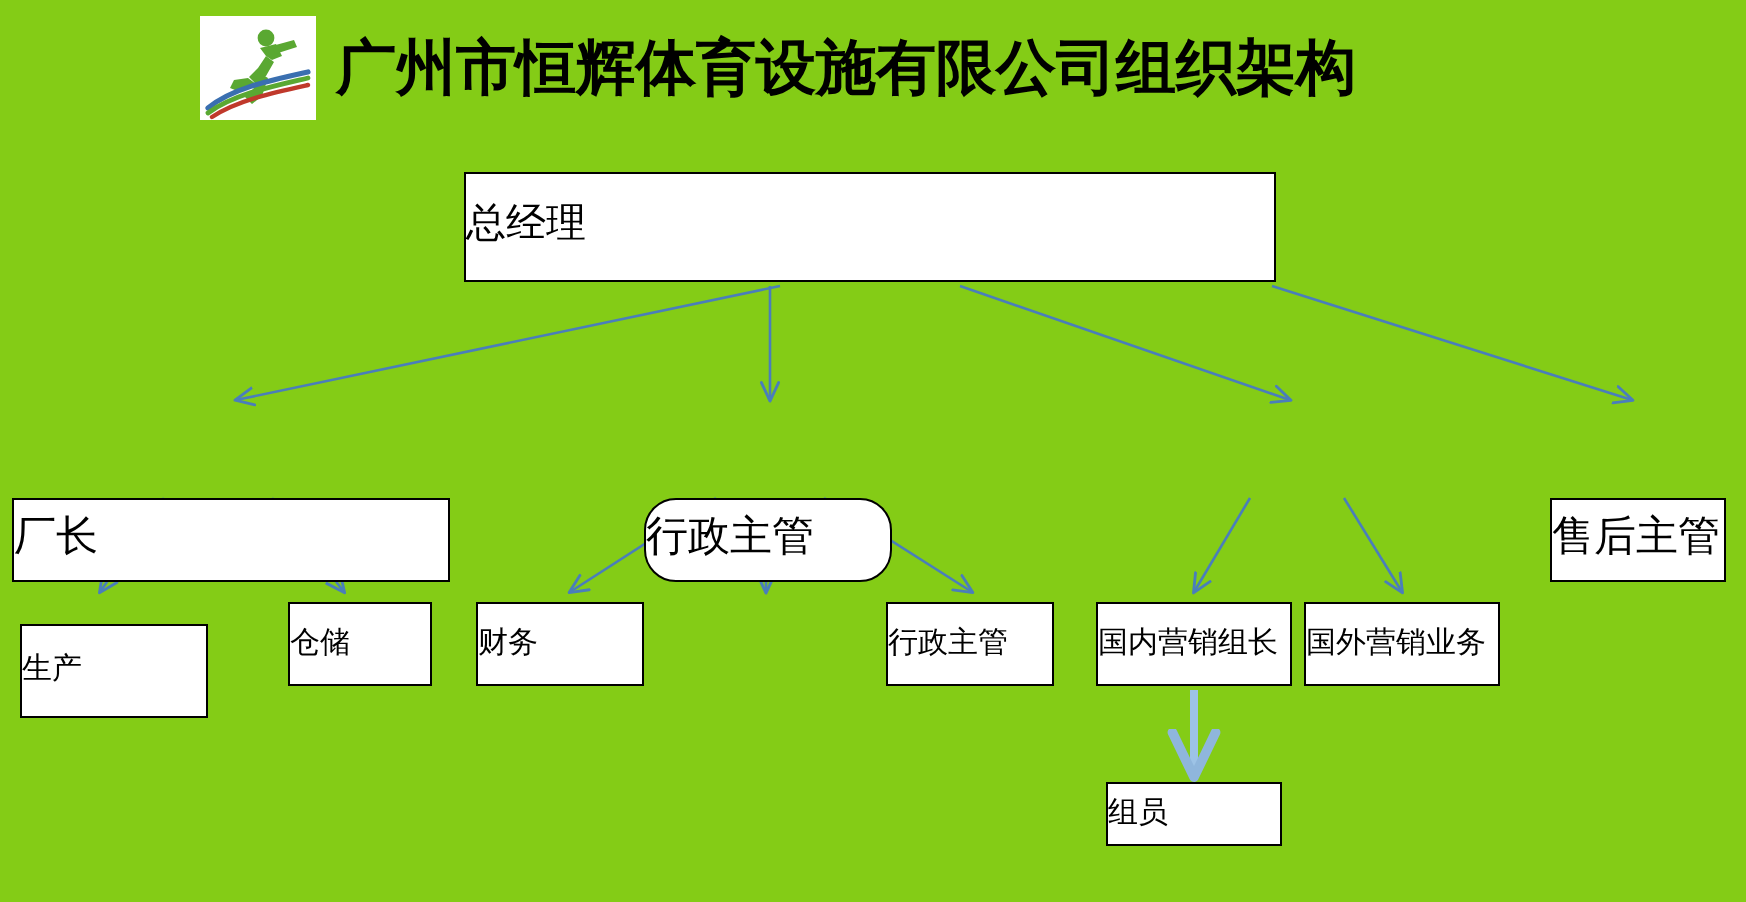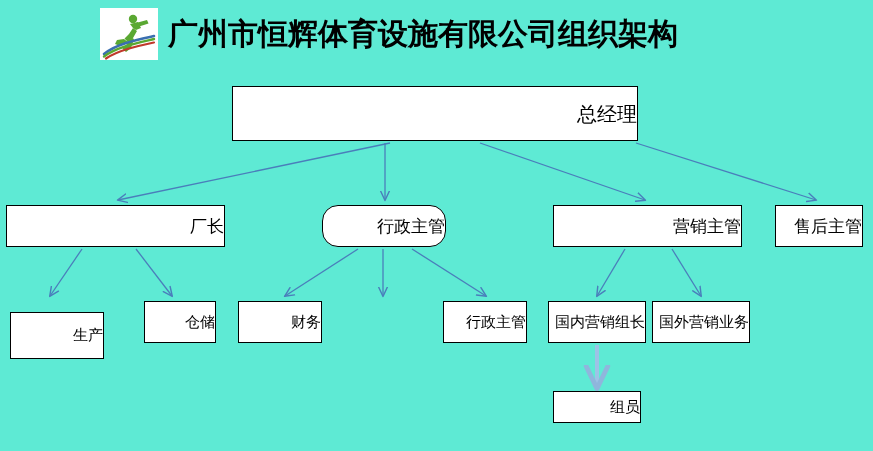--- a/index.html
+++ b/index.html
@@ -8,21 +8,21 @@
     padding: 0;
     background: #ffffff;
   }
   body {
     font-family: "Liberation Serif", "DejaVu Serif", serif;
   }
   #page {
     position: relative;
     width: 873px;
     height: 451px;
-    background: #5eead4;
+    background: #84cc16;
     overflow: hidden;
   }
 
   
   #title-bar {
     position: absolute;
     left: 100px;
     top: 6px;
     height: 56px;
     display: flex;
@@ -55,28 +55,28 @@
   }
 
   
   .node {
     position: absolute;
     box-sizing: border-box;
     border: 1px solid #000000;
     background: #ffffff;
     display: flex;
     align-items: center;
-    justify-content: flex-end;
+    justify-content: flex-start;
     color: #000000;
-    font-family: Liberation Serif, serif;
+    font-family: Liberation Mono, monospace;
     line-height: 1;
     z-index: 5;
   }
   .node.lvl1 { font-size: 20px; }
-  .node.lvl2 { font-size: 17px; }
+  .node.lvl2 { font-size: 21px; margin-top: 44px; }
   .node.lvl3 { font-size: 15px; }
   .node.lvl4 { font-size: 15px; }
   .node-label { display: block; }
 </style>
 </head>
 <body>
 
 <div id="page">
 
   <div id="title-bar">
@@ -138,23 +138,20 @@
   </div>
 
   <div class="node lvl2" style="left:6px; top:205px; width:219px; height:42px;">
     <span class="node-label">厂长</span>
   </div>
 
   <div class="node lvl2" style="left:322px; top:205px; width:124px; height:42px;border-radius:16px;">
     <span class="node-label">行政主管</span>
   </div>
 
-  <div class="node lvl2" style="left:553px; top:205px; width:189px; height:42px;">
-    <span class="node-label">营销主管</span>
-  </div>
 
   <div class="node lvl2" style="left:775px; top:205px; width:88px; height:42px;">
     <span class="node-label">售后主管</span>
   </div>
 
   <div class="node lvl3" style="left:10px; top:312px; width:94px; height:47px;">
     <span class="node-label">生产</span>
   </div>
 
   <div class="node lvl3" style="left:144px; top:301px; width:72px; height:42px;">

